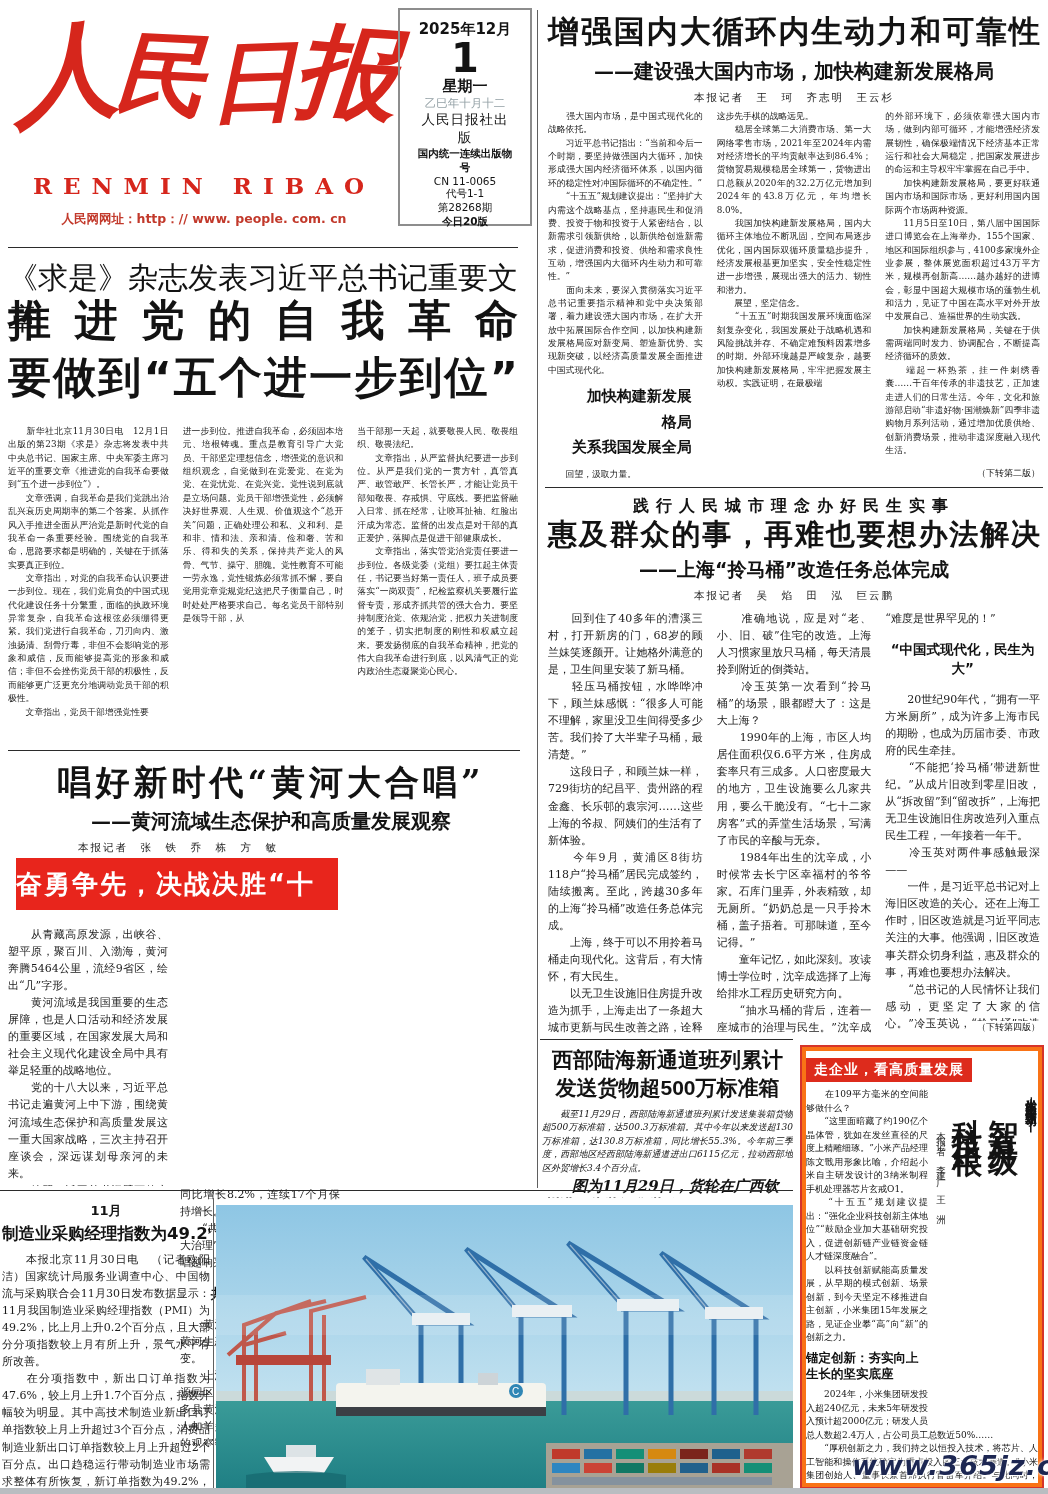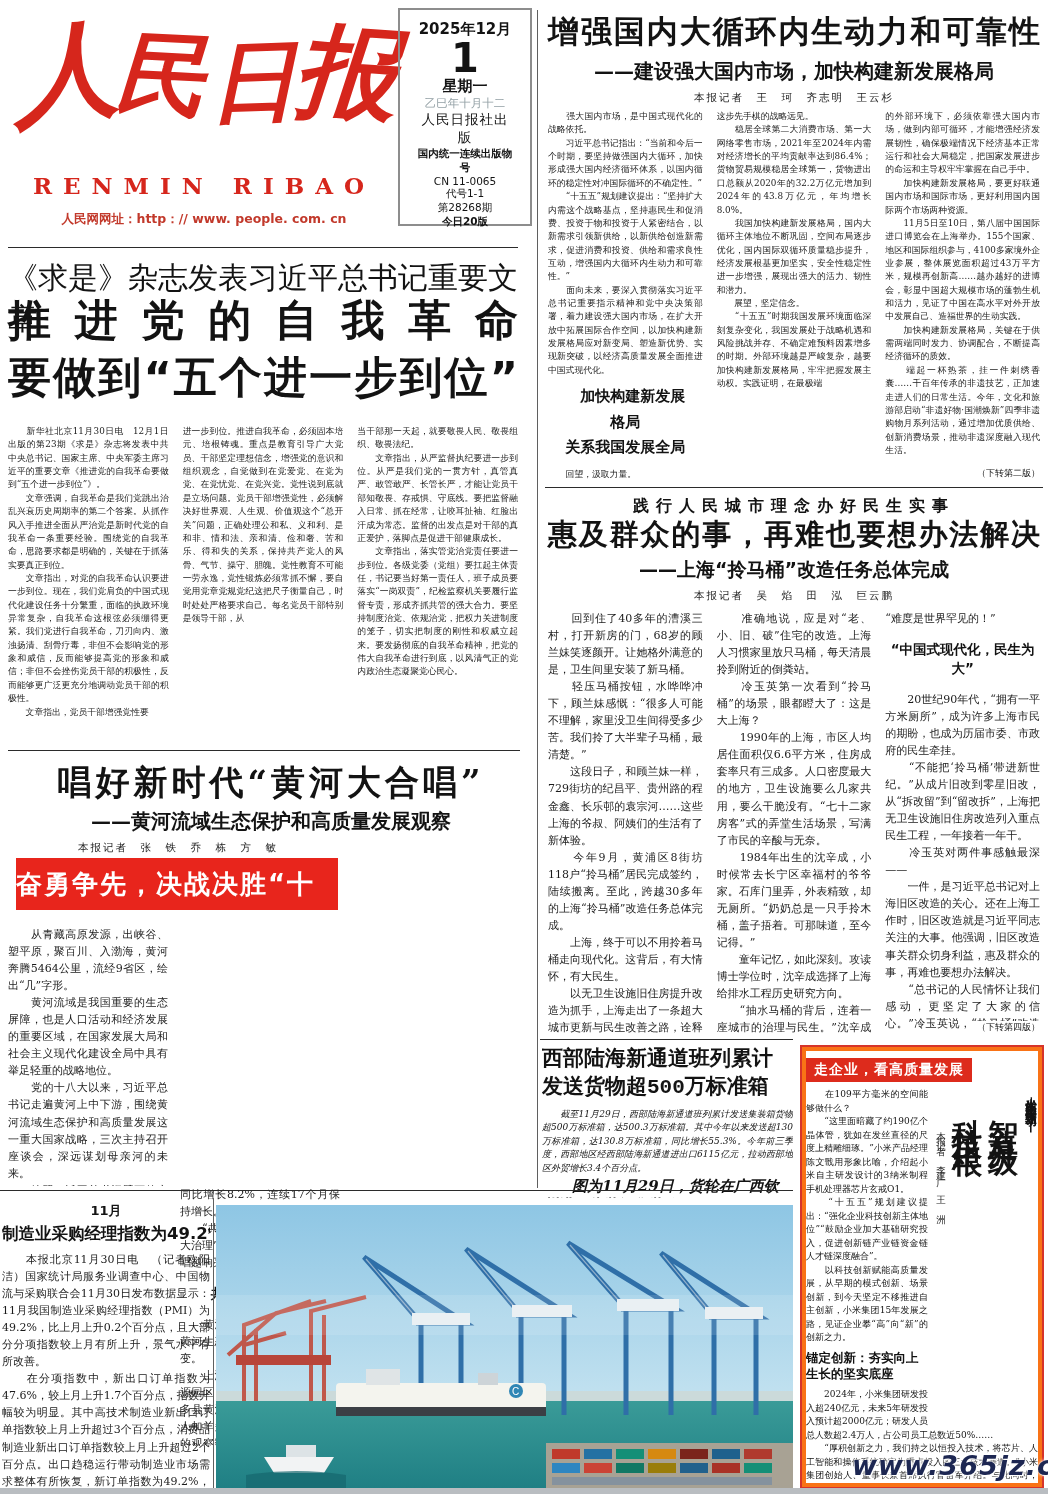--- a/index.html
+++ b/index.html
@@ -31,25 +31,25 @@
   
   .jh{white-space:pre-line;text-align:justify;text-align-last:justify}
   .ctr{text-align:center}
   .byline{font-size:10.5px;text-align:center;letter-spacing:2px;color:#222;font-family:"DejaVu Serif",serif}
   
   .bt{font-size:11px;line-height:1.55;text-align:justify;white-space:pre-line;color:#1b1b1b;font-family:"DejaVu Serif","Liberation Serif",serif}
   .bt88{font-size:8.8px;line-height:1.52}
   .cols{display:flex;gap:14px}
   .col{flex:1 1 0;overflow:hidden;position:relative}
   .colsec{font-weight:bold;text-align:center;font-size:13.5px;font-family:"DejaVu Sans",sans-serif;white-space:pre-line;margin:13px 0;line-height:1.4}
-  .a1sec{font-weight:bold;text-align:center;font-size:15px;font-family:"DejaVu Sans",sans-serif;white-space:pre-line;margin:7px 11px;line-height:1.7}
+  .a1sec{font-weight:bold;text-align:right;font-size:15px;font-family:"DejaVu Sans",sans-serif;white-space:pre-line;margin:7px 11px;line-height:1.7}
   .jump{position:absolute;right:0;bottom:0;background:#fff;padding-left:6px;font-size:9px;font-family:"DejaVu Serif",serif}
   .banner{background:#e8251c;color:#fff;font-weight:bold;font-size:26px;text-align:left;line-height:52px;letter-spacing:2px;font-family:"DejaVu Sans",sans-serif}
   
-  .cor-h{font-size:21px;font-weight:bold;text-align:left;line-height:1.35;white-space:pre-line;font-family:Liberation Mono, monospace}
+  .cor-h{font-size:21px;font-weight:bold;text-align:center;line-height:1.35;white-space:pre-line;font-family:Liberation Sans, sans-serif}
   .cor-b{font-size:9px;line-height:1.5;text-align:justify;white-space:pre-line;font-style:italic;font-family:"DejaVu Serif",serif}
   .cor-cap{font-size:15px;font-weight:bold;font-style:italic;white-space:pre-line;font-family:"DejaVu Serif",serif;margin-top:2px}
   .cor-credit{font-size:9px;text-align:center;margin-top:2px;font-family:"DejaVu Serif",serif}
   
   .pmi-k{font-size:13px;font-weight:bold;text-align:center;font-family:"DejaVu Sans",sans-serif}
   .pmi-t{font-size:16.5px;font-weight:bold;text-align:center;white-space:nowrap;font-family:"DejaVu Sans",sans-serif;margin-top:3px}
   
   .xm-box{left:800px;top:1045px;width:244px;height:444px;border:2px solid #d6342a;box-sizing:border-box;background:#fff}
   .xm-inner{border:4px solid #f97316;height:100%;box-sizing:border-box;padding:7px 0;overflow:hidden}
   .xm-label{display:inline-block;background:#dd2b1c;color:#fff;font-weight:bold;font-size:14px;padding:3px 8px;letter-spacing:1px;font-family:"DejaVu Sans",sans-serif}

